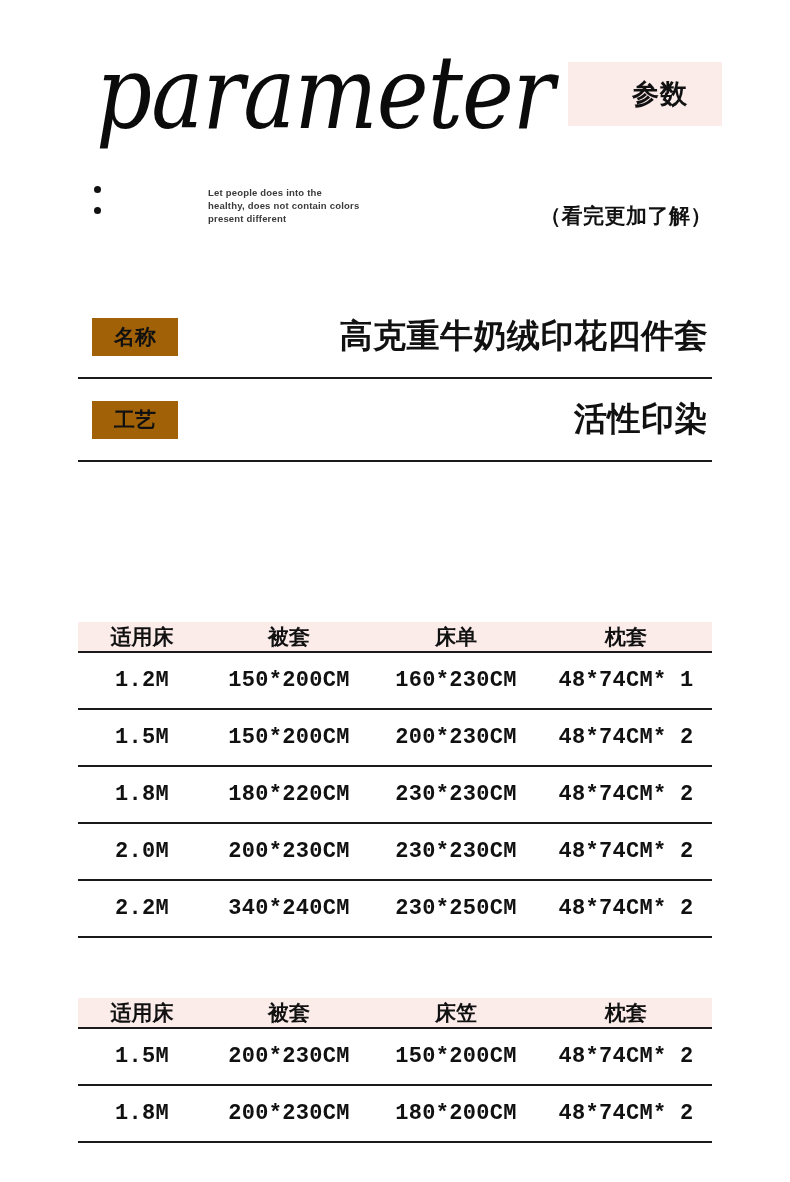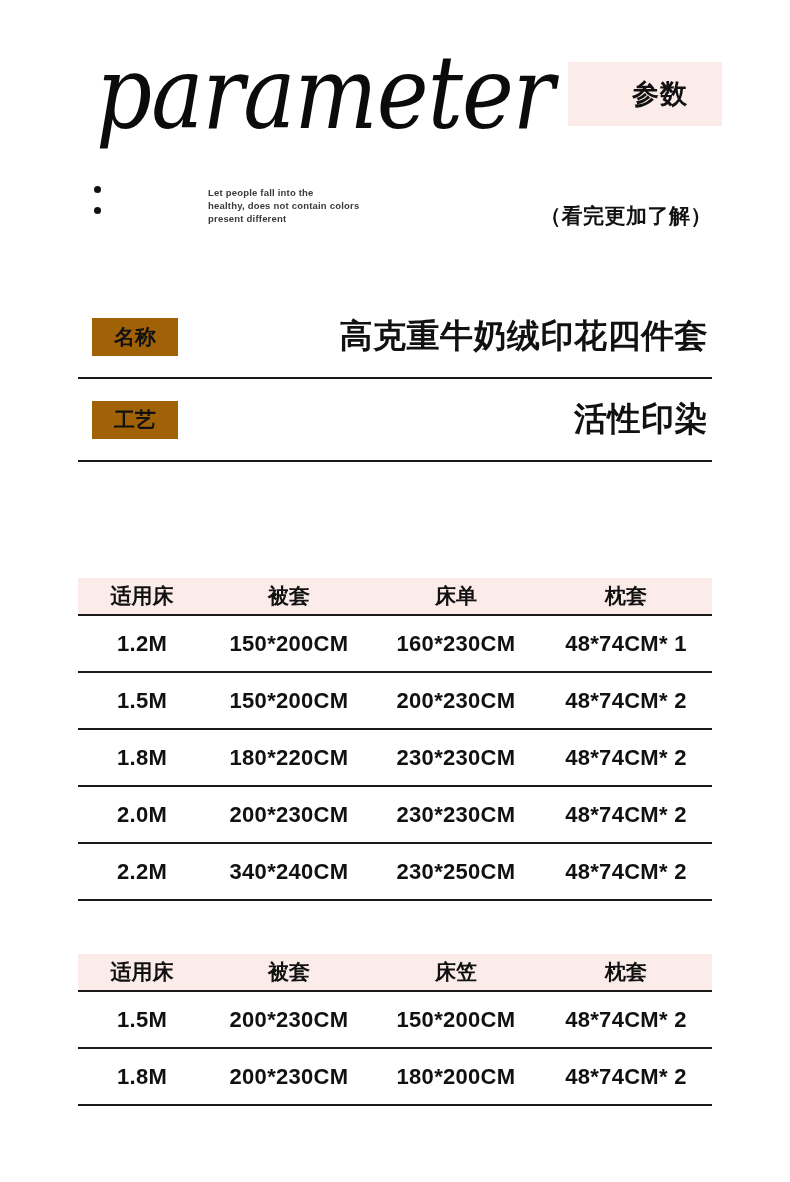--- a/index.html
+++ b/index.html
@@ -134,43 +134,45 @@
   .table {
     position: absolute;
     left: 78px;
     width: 634px;
   }
   .table.t1 { top: 578px; }
   .table.t2 { top: 954px; }
 
   .thead {
     display: flex;
-    height: 36px;
+    height: 29px;
     background: #fbecea;
     align-items: center;
+    margin-top: 44px;
   }
   .thead > div {
     font-size: 21px;
     font-weight: 700;
     text-align: center;
     color: #111;
   }
   .trow {
     display: flex;
     height: 55px;
     align-items: center;
     border-bottom: 2px solid #1a1a1a;
   }
   .trow.first { border-top: 0; }
   .trow > div {
     font-size: 22px;
     font-weight: 700;
     text-align: center;
     color: #111;
     letter-spacing: 0.3px;
+    font-family: Liberation Mono, monospace;
   }
   .c0 { width: 128px; }
   .c1 { width: 166px; }
   .c2 { width: 168px; }
   .c3 { width: 172px; }
 
   .thead-underline {
     height: 0;
     border-bottom: 2px solid #1a1a1a;
   }
@@ -183,21 +185,21 @@
   <div class="header">
     <div class="title-script">parameter</div>
     <div class="badge-cn">参数</div>
 
     <div class="bullets">
       <div class="dot"></div>
       <div class="dot"></div>
     </div>
 
     <div class="en-block">
-      <div>Let people fall into the</div>
+      <div>Let people does into the</div>
       <div>healthy, does not contain colors</div>
       <div>present different</div>
     </div>
 
     <div class="note-cn">（看完更加了解）</div>
   </div>
 
   <div class="spec-list">
     <div class="spec-row">
       <div class="spec-key">名称</div>

